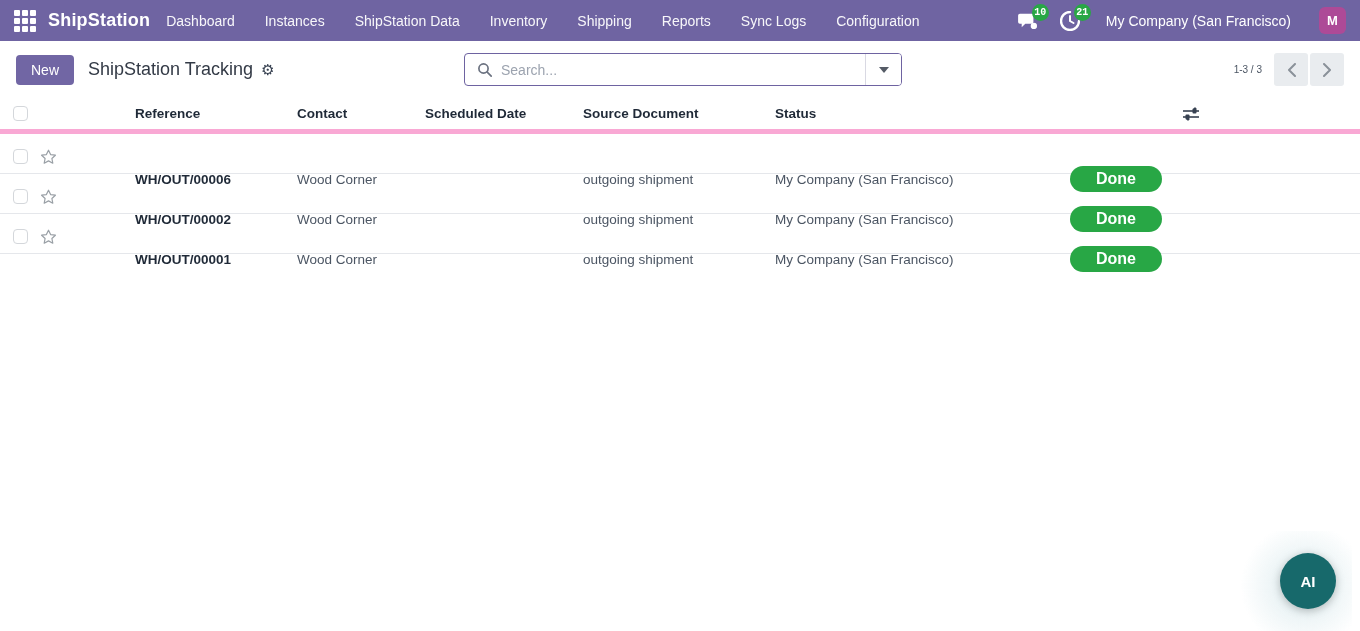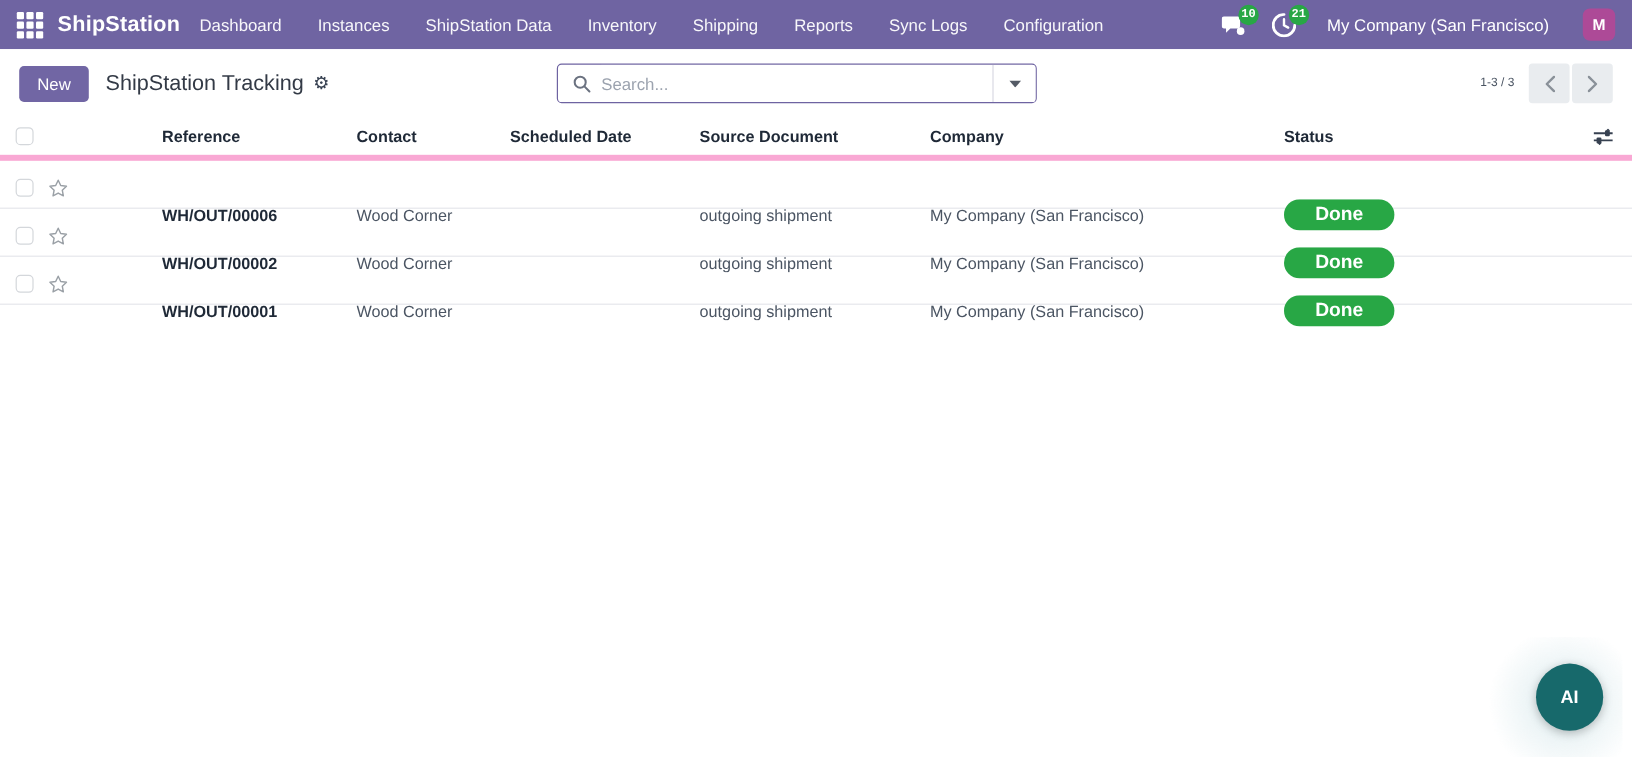--- a/index.html
+++ b/index.html
@@ -42,21 +42,21 @@
   
   .control-panel{ height:57px; display:flex; align-items:center; padding:0 16px;
     background:#fff; position:relative; }
   .btn-new{ background:var(--btn-purple); color:#fff; border:none; border-radius:4px;
     font-size:14px; font-weight:500; padding:7px 15px; cursor:pointer;
     font-family:"Liberation Sans", sans-serif; }
   .view-title{ font-size:18px; color:#333a46; margin-left:14px; display:flex;
     align-items:center; gap:8px; }
   .gear{ font-size:15px; color:#374151; cursor:pointer; line-height:1; }
 
-  .search-wrap{ position:absolute; left:464px; top:12px; width:400px; height:33px;
+  .search-wrap{ position:absolute; left:464px; top:12px; width:438px; height:33px;
     border:1px solid #6e63a1; border-radius:4px; background:#fff; display:flex;
     align-items:center; overflow:hidden; }
   .search-icon-box{ padding:0 8px 0 12px; display:flex; align-items:center; }
   .search-input{ flex:1; border:none; outline:none; font-size:14px; color:#374151;
     font-family:"Liberation Sans", sans-serif; height:100%; }
   .search-input::placeholder{ color:#9ca3af; }
   .search-toggle{ width:36px; height:100%; border-left:1px solid #d9d9e3; display:flex;
     align-items:center; justify-content:center; cursor:pointer; background:#fff; }
 
   .pager{ margin-left:auto; display:flex; align-items:center; gap:12px; }
@@ -180,21 +180,20 @@
 <div class="list-view">
   <div class="lrow header">
     <div class="cb-cell">
         <div class="checkbox"></div>
       </div>
     <div></div>
     <div class="hcell pad-ref">Reference</div>
     <div class="hcell">Contact</div>
     <div class="hcell">Scheduled Date</div>
     <div class="hcell">Source Document</div>
-    <div class="hcell">Company</div>
     <div class="hcell">Status</div>
     <div class="optcol-cell">
       <svg width="16" height="14" viewBox="0 0 16 14">
         <line x1="0" y1="4" x2="16" y2="4" stroke="#374151" stroke-width="1.6"></line>
         <rect x="9.5" y="1.5" width="4" height="5" rx="1" fill="#374151"></rect>
         <path d="M12 0 l1.8 2 h-3.6 z" fill="#374151"></path>
         <line x1="0" y1="10" x2="16" y2="10" stroke="#374151" stroke-width="1.6"></line>
         <rect x="2.5" y="7.5" width="4" height="5" rx="1" fill="#374151"></rect>
         <path d="M5 14 l-1.8 -2 h3.6 z" fill="#374151"></path>
       </svg>

